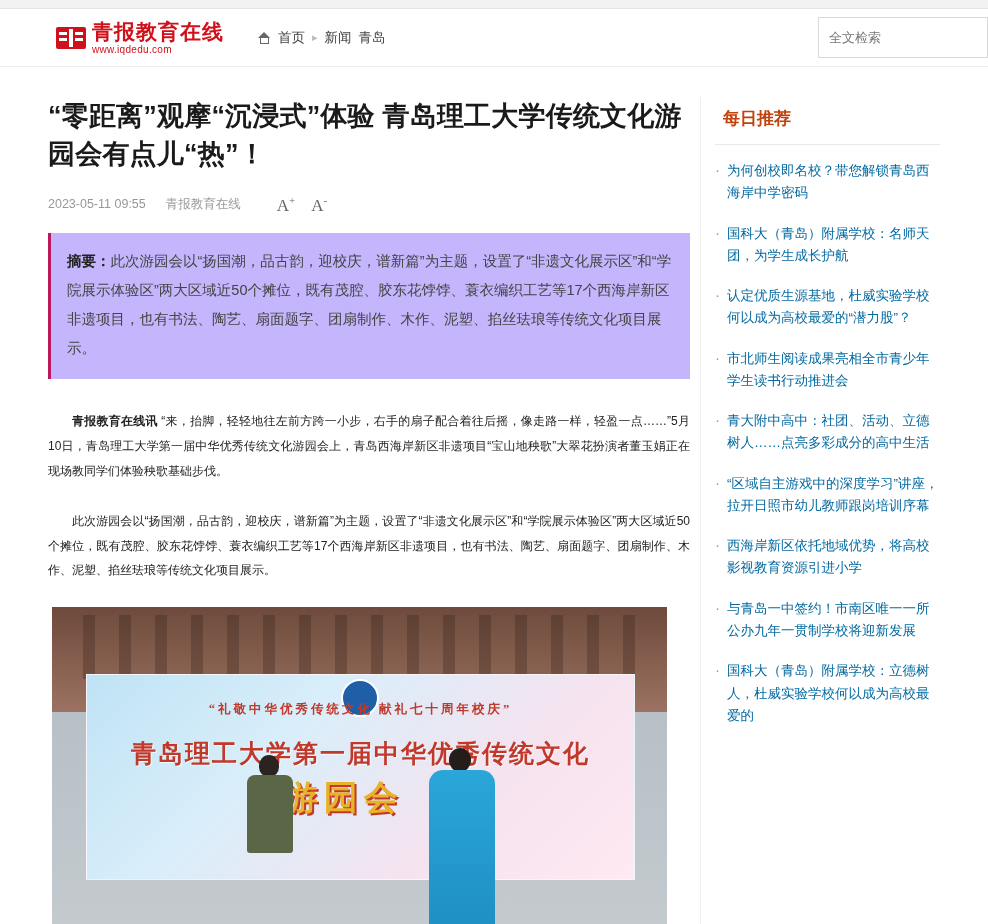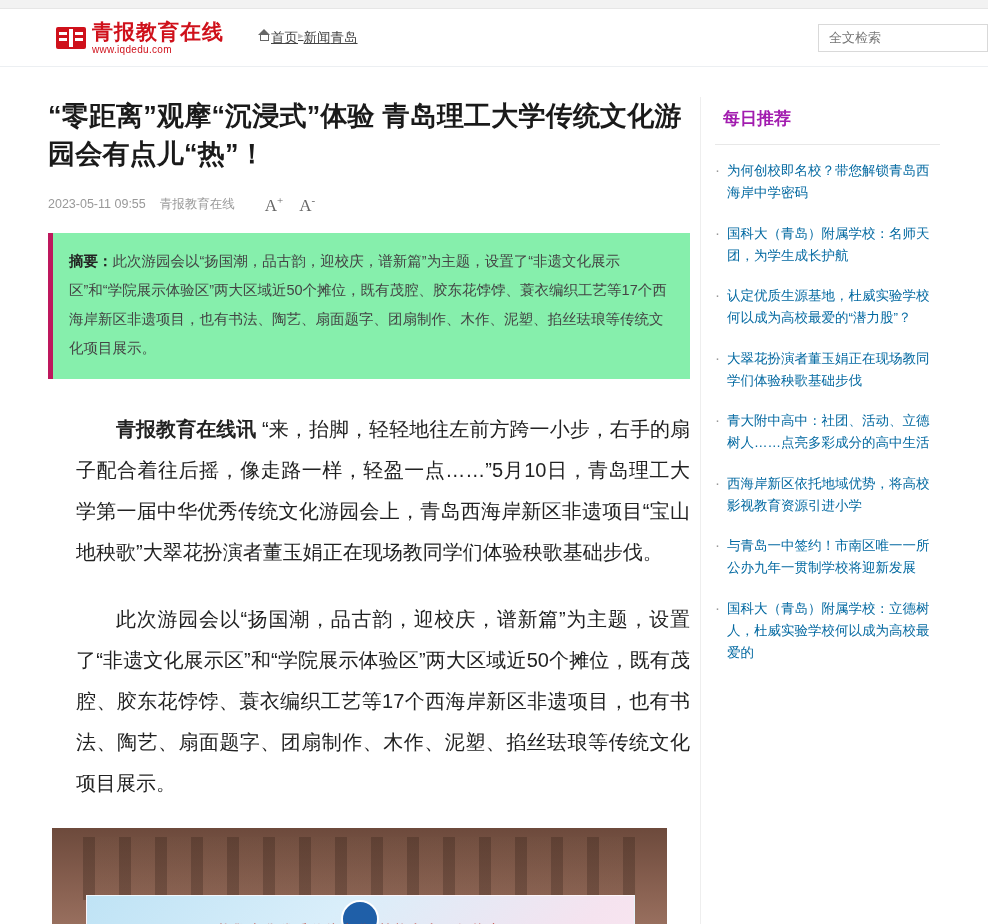--- a/index.html
+++ b/index.html
@@ -74,25 +74,25 @@
     letter-spacing: 1px;
   }
   .logo-url {
     font-size: 10px;
     color: #cf111b;
     margin-top: 3px;
     letter-spacing: 0.3px;
   }
   .breadcrumb {
     display: flex;
-    align-items: flex-start;
+    align-items: center;
+    gap: 7px;
     margin-left: 34px;
     font-size: 13.5px;
     color: #444;
-    text-decoration: underline;
   }
   .breadcrumb .sep {
     color: #bbb;
     font-size: 11px;
   }
   .home-icon {
     display: inline-block;
     width: 13px;
     height: 12px;
     position: relative;
@@ -110,21 +110,21 @@
     position: absolute;
     left: 2px; top: 6px;
     width: 9px; height: 6px;
     border: 1px solid #666;
     border-top: none;
     box-sizing: border-box;
   }
   .search-box {
     margin-left: auto;
     width: 170px;
-    height: 28px;
+    height: 41px;
     border: 1px solid #d9d9d9;
     background: #fff;
     display: flex;
     align-items: center;
     padding: 0 8px;
     box-sizing: border-box;
   }
   .search-box input {
     border: none;
     outline: none;
@@ -150,56 +150,55 @@
     font-weight: bold;
     margin: 30px 0 0 0;
     letter-spacing: 0.2px;
   }
   .meta {
     display: flex;
     align-items: center;
     margin-top: 20px;
     font-size: 12.5px;
     color: #999;
-    gap: 14px;
+    gap: 20px;
   }
   .meta .source { color: #999; }
   .fontsize {
     display: flex;
     align-items: flex-start;
     gap: 16px;
     margin-left: 16px;
   }
   .fontsize span {
     font-size: 17px;
     color: #666;
     cursor: pointer;
     font-family: "Liberation Serif", serif;
   }
   .fontsize span sup, .fontsize span sub {
     font-size: 11px;
   }
   .summary {
     margin-top: 18px;
-    background: #86efac;
-    border-left: 5px solid #be185d;
+    background: #c4b5fd;
+    border-left: 3px solid #be185d;
     padding: 14px 18px 16px 16px;
     font-size: 14.5px;
     line-height: 2.0;
     color: #444;
   }
   .summary b { color: #222; }
   .para {
-    font-size: 20px;
+    font-size: 12px;
     line-height: 2.05;
     color: #222;
     margin-top: 26px;
     text-indent: 2em;
     text-align: justify;
-    margin-left: 28px;
   }
   .para.first { margin-top: 30px; }
   .para b { font-weight: bold; }
   .photo {
     margin-top: 24px;
     width: 615px;
     height: 352px;
     margin-left: 4px;
     position: relative;
     overflow: hidden;
@@ -285,21 +284,21 @@
   .sidebar {
     width: 250px;
     padding: 0 10px 0 14px;
     box-sizing: border-box;
     border-left: 1px solid #eee;
     margin-top: 30px;
   }
   .side-title {
     font-size: 17px;
     font-weight: bold;
-    color: #a21caf;
+    color: #c2410c;
     padding: 10px 0 14px 8px;
     border-bottom: 1px solid #e8e8e8;
   }
   .side-list {
     list-style: none;
     margin: 0;
     padding: 6px 0 0 0;
   }
   .side-list li {
     font-size: 13.5px;
@@ -390,20 +389,21 @@
 
     </div>
   </div>
 
   <div class="sidebar">
     <div class="side-title">每日推荐</div>
     <ul class="side-list">
       <li>为何创校即名校？带您解锁青岛西海岸中学密码</li>
       <li>国科大（青岛）附属学校：名师天团，为学生成长护航</li>
       <li>认定优质生源基地，杜威实验学校何以成为高校最爱的“潜力股”？</li>
-      <li>大翠花扮演者董玉娟正在现场教同学们体验秧歌基础步伐</li>
+      <li>市北师生阅读成果亮相全市青少年学生读书行动推进会</li>
       <li>青大附中高中：社团、活动、立德树人……点亮多彩成分的高中生活</li>
+      <li>“区域自主游戏中的深度学习”讲座，拉开日照市幼儿教师跟岗培训序幕</li>
       <li>西海岸新区依托地域优势，将高校影视教育资源引进小学</li>
       <li>与青岛一中签约！市南区唯一一所公办九年一贯制学校将迎新发展</li>
       <li>国科大（青岛）附属学校：立德树人，杜威实验学校何以成为高校最爱的</li>
     </ul>
   </div>
 </div>
 
 </body></html>

